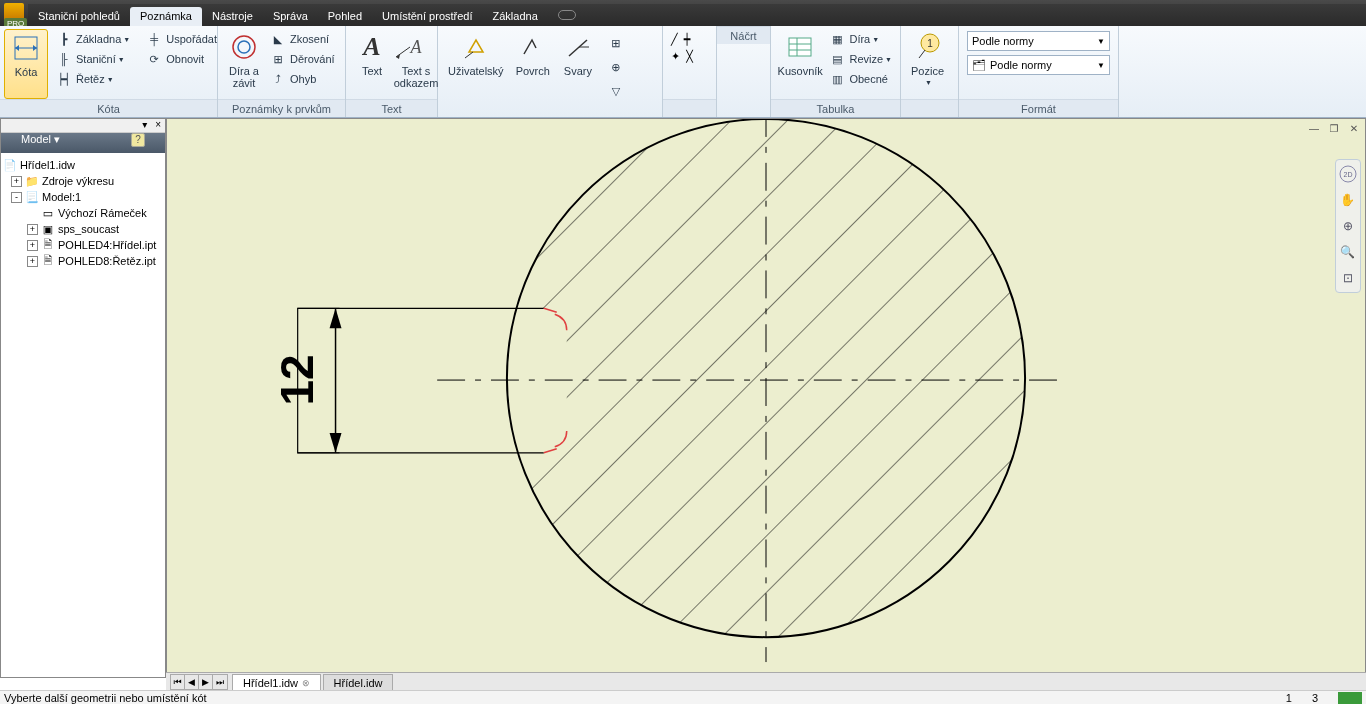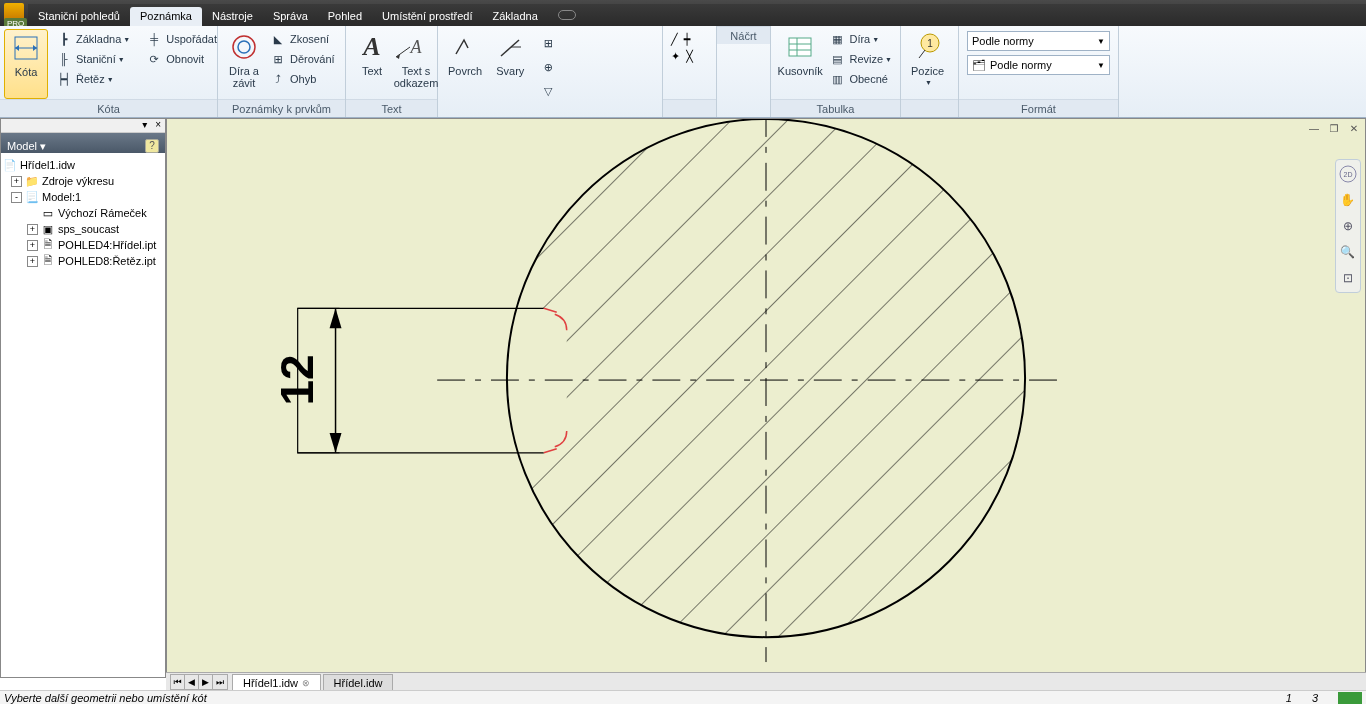--- a/index.html
+++ b/index.html
@@ -26,21 +26,21 @@
 .smrow .ic { width:16px;height:16px;margin-right:4px;display:flex;align-items:center;justify-content:center;}
 .col { display:flex; flex-direction:column; }
 .dd { font-size:7px; margin-left:2px;}
 .dropdown { height:20px; border:1px solid #9fb2c6; background:#fff; display:flex; align-items:center; justify-content:space-between; padding:0 4px; font-size:11px; cursor:pointer; margin:2px 4px;}
 .dropdown .arr { font-size:8px;}
 
 
 .browser { position:absolute; left:0; top:118px; width:166px; bottom:26px; background:#fff; border:1px solid #888; }
 .browser .hdr { display:flex; justify-content:flex-end; height:14px; background:#f0f0f0; border-bottom:1px solid #ccc; font-size:10px;}
 .browser .hdr span{padding:0 4px;cursor:pointer;}
-.browser .titlebar2 { height:20px; background:linear-gradient(#6a7888,#4a5868); color:#fff; font-size:11px; display:flex; align-items:flex-end; justify-content:space-between; padding:0 6px;}
+.browser .titlebar2 { height:20px; background:linear-gradient(#6a7888,#4a5868); color:#fff; font-size:11px; display:flex; align-items:flex-start; justify-content:space-between; padding:0 20px;}
 .browser .titlebar2 .q { width:14px;height:14px;background:#f0e8a0;border:1px solid #aa9;color:#555;font-size:10px;text-align:center;line-height:12px;border-radius:2px;}
 .tree { padding:4px 2px; font-size:11px; color:#000; }
 .tree .node { display:flex; align-items:center; padding:1px 0; white-space:nowrap;}
 .tree .exp { width:11px;height:11px;border:1px solid #888;text-align:center;line-height:9px;font-size:9px;margin-right:3px;cursor:pointer;flex-shrink:0;}
 .tree .sp { display:inline-block;}
 .tree .ic { width:14px;height:14px;margin-right:3px;flex-shrink:0;display:inline-flex;align-items:center;justify-content:center;}
 
 
 .canvas { position:absolute; left:166px; right:0; top:118px; bottom:26px; background:#eceecf; border:1px solid #888;}
 .canvas svg { width:100%; height:100%; }
@@ -52,21 +52,21 @@
 
 .doctabs { position:absolute; left:166px; right:0; bottom:14px; height:18px; background:#e8e8e8; border-top:1px solid #aaa; display:flex; align-items:center; font-size:11px;}
 .doctabs .pager { display:flex; border:1px solid #aaa; margin:0 4px;}
 .doctabs .pager span{width:14px;text-align:center;border-right:1px solid #aaa;font-size:9px;cursor:pointer;line-height:14px;}
 .doctabs .pager span:last-child{border:none;}
 .doctabs .dtab { padding:2px 10px; border:1px solid #aaa; background:#fff; margin-right:2px; cursor:pointer; display:flex; align-items:center; gap:4px; border-bottom:none; position:relative; top:1px;}
 .doctabs .dtab .x{font-size:9px;color:#888;}
 .doctabs .dtab.inactive{background:#ddd;}
 
 
-.status { position:absolute; left:0; right:0; bottom:0; height:14px; background:#f4f4f4; border-top:1px solid #ccc; font-size:11px; display:flex; align-items:center; padding:0 4px; justify-content:space-between;font-style:italic;}
+.status { position:absolute; left:0; right:0; bottom:0; height:14px; background:#f4f4f4; border-top:1px solid #ccc; font-size:11px; display:flex; align-items:center; padding:0 4px; justify-content:space-between;}
 .status .right{display:flex;align-items:center;gap:20px;}
 .status .led{width:24px;height:12px;background:#3a9a3a;}
 </style>
 </head>
 <body>
 
 <div class="titlebar">
   <div class="logo"></div>
   <div class="pro">PRO</div>
 </div>
@@ -174,20 +174,29 @@
       </div>
     </div>
     <div class="title">Text</div>
   </div>
 
   <div class="panel" style="width:225px">
     <div class="body">
       <div class="bigbtn">
         <div class="ic">
             <svg width="30" height="30">
+              <polygon points="8,20 22,20 15,8" fill="none" stroke="#d0a000" stroke-width="1.5"></polygon>
+              <line x1="4" y1="26" x2="12" y2="20" stroke="#333"></line>
+            </svg>
+          </div>
+        <span>Uživatelský</span>
+      </div>
+      <div class="bigbtn">
+        <div class="ic">
+            <svg width="30" height="30">
               <path d="M6 22 L14 8 L18 16" fill="none" stroke="#333" stroke-width="1.5"></path>
             </svg>
           </div>
         <span>Povrch</span>
       </div>
       <div class="bigbtn">
         <div class="ic">
             <svg width="30" height="30">
               <line x1="6" y1="24" x2="24" y2="8" stroke="#333" stroke-width="1.5"></line>
               <line x1="16" y1="15" x2="26" y2="15" stroke="#333"></line>

